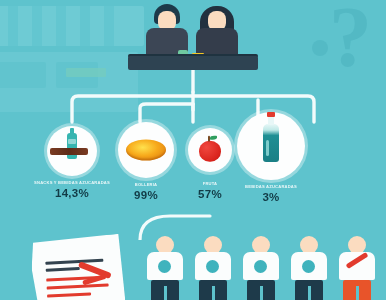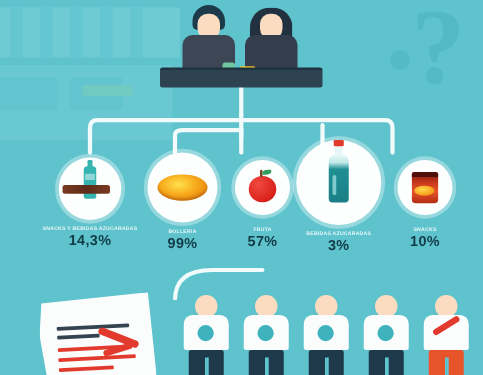--- a/index.html
+++ b/index.html
@@ -186,27 +186,20 @@
     <div class="node" style="left:213px;top:-6px;width:116px">
       <div class="disc" style="width:68px;height:68px">
         <div class="g-soda">
             <div class="g-soda-hl"></div>
           </div>
       </div>
       <div class="cap">BEBIDAS AZUCARADAS</div>
       <div class="pct">3%</div>
     </div>
 
-    <div class="node" style="left:300px;top:10px;width:80px">
-      <div class="disc" style="width:44px;height:44px">
-        <div class="g-pack"></div>
-      </div>
-      <div class="cap" style="margin-top:9px">SNACKS</div>
-      <div class="pct">10%</div>
-    </div>
   </div>
 
   <svg style="position:absolute;left:120px;top:206px;width:150px;height:34px" viewBox="0 0 150 34">
     <path d="M20 34 Q20 10 50 10 L90 10" fill="none" stroke="#f2fbfb" stroke-width="3.2" stroke-linecap="round"></path>
   </svg>
 
   <div class="paper">
     <div class="p-line p-dark" style="left:14px;top:24px;width:58px"></div>
     <div class="p-line p-dark" style="left:14px;top:31px;width:34px"></div>
     <div class="p-line p-red" style="left:14px;top:41px;width:54px"></div>

